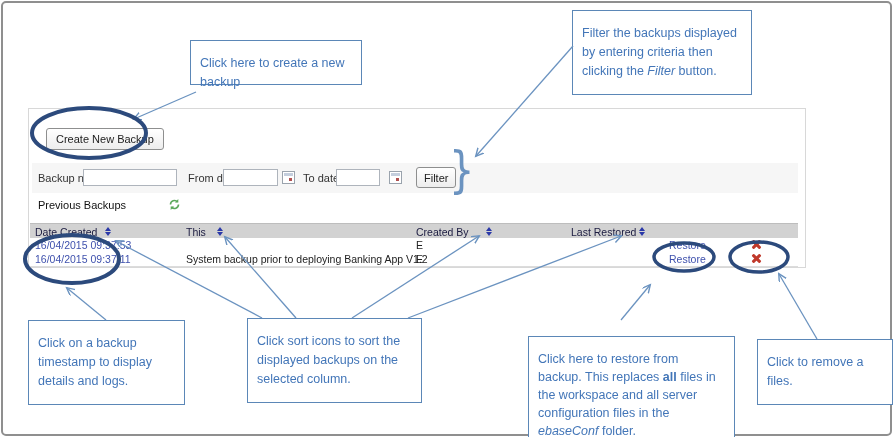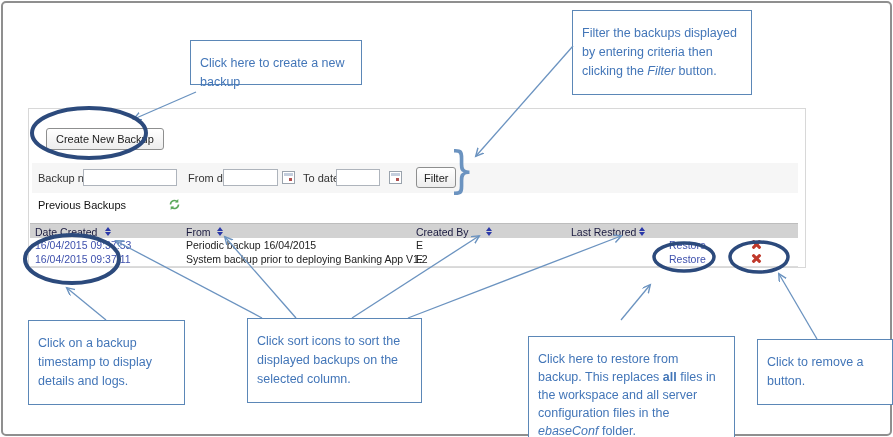--- a/index.html
+++ b/index.html
@@ -95,40 +95,39 @@
       <path d="M2.7 12.0v-3.4h3.4z" fill="#5aa85a"></path>
     </svg>
   </span>
 
   <div class="thead">
     <span class="hcell h-date">Date Created</span>
     <span class="sort s-date">
         <i class="tri-u"></i>
         <i class="tri-d"></i>
       </span>
-    <span class="hcell h-name">From</span>
+    <span class="hcell h-name">This</span>
     <span class="sort s-name">
         <i class="tri-u"></i>
         <i class="tri-d"></i>
       </span>
     <span class="hcell h-by">Created By</span>
     <span class="sort s-by">
         <i class="tri-u"></i>
         <i class="tri-d"></i>
       </span>
     <span class="hcell h-lr">Last Restored</span>
     <span class="sort s-lr">
         <i class="tri-u"></i>
         <i class="tri-d"></i>
       </span>
   </div>
 
   <div class="trow r1">
     <a class="c-date">16/04/2015 09:37:53</a>
-    <span class="c-name">Periodic backup 16/04/2015</span>
     <span class="c-by">E</span>
     <span class="c-lr"></span>
     <a class="c-restore">Restore</a>
     <span class="xicon"></span>
   </div>
 
   <div class="trow r2">
     <a class="c-date">16/04/2015 09:37:11</a>
     <span class="c-name">System backup prior to deploying Banking App V1.2</span>
     <span class="c-by">E</span>
@@ -141,21 +140,21 @@
 <div id="co-create" class="co">Click here to create a new backup</div>
 
 <div id="co-filter" class="co"><span>Filter the backups displayed by entering criteria then clicking the </span><span class="it">Filter</span><span> button.</span></div>
 
 <div id="co-time" class="co">Click on a backup timestamp to display details and logs.</div>
 
 <div id="co-sort" class="co">Click sort icons to sort the displayed backups on the selected column.</div>
 
 <div id="co-restore" class="co"><span>Click here to restore from backup. This replaces </span><span class="bd">all</span><span> files in the workspace and all server configuration files in the </span><span class="it wavy">ebaseConf</span><span> folder.</span></div>
 
-<div id="co-remove" class="co">Click to remove a button.</div>
+<div id="co-remove" class="co">Click to remove a files.</div>
 
 <div id="brace">}</div>
 
 <svg id="overlay" width="893" height="437" viewBox="0 0 893 437">
   <defs>
     <marker id="ah" markerWidth="10" markerHeight="10" refX="7.5" refY="4" orient="auto" markerUnits="userSpaceOnUse">
       <path d="M0,0 L8,4 L0,8" fill="none" stroke="#6b93c0" stroke-width="1.4"></path>
     </marker>
   </defs>
   <g stroke="#6b93c0" stroke-width="1.3" fill="none">

